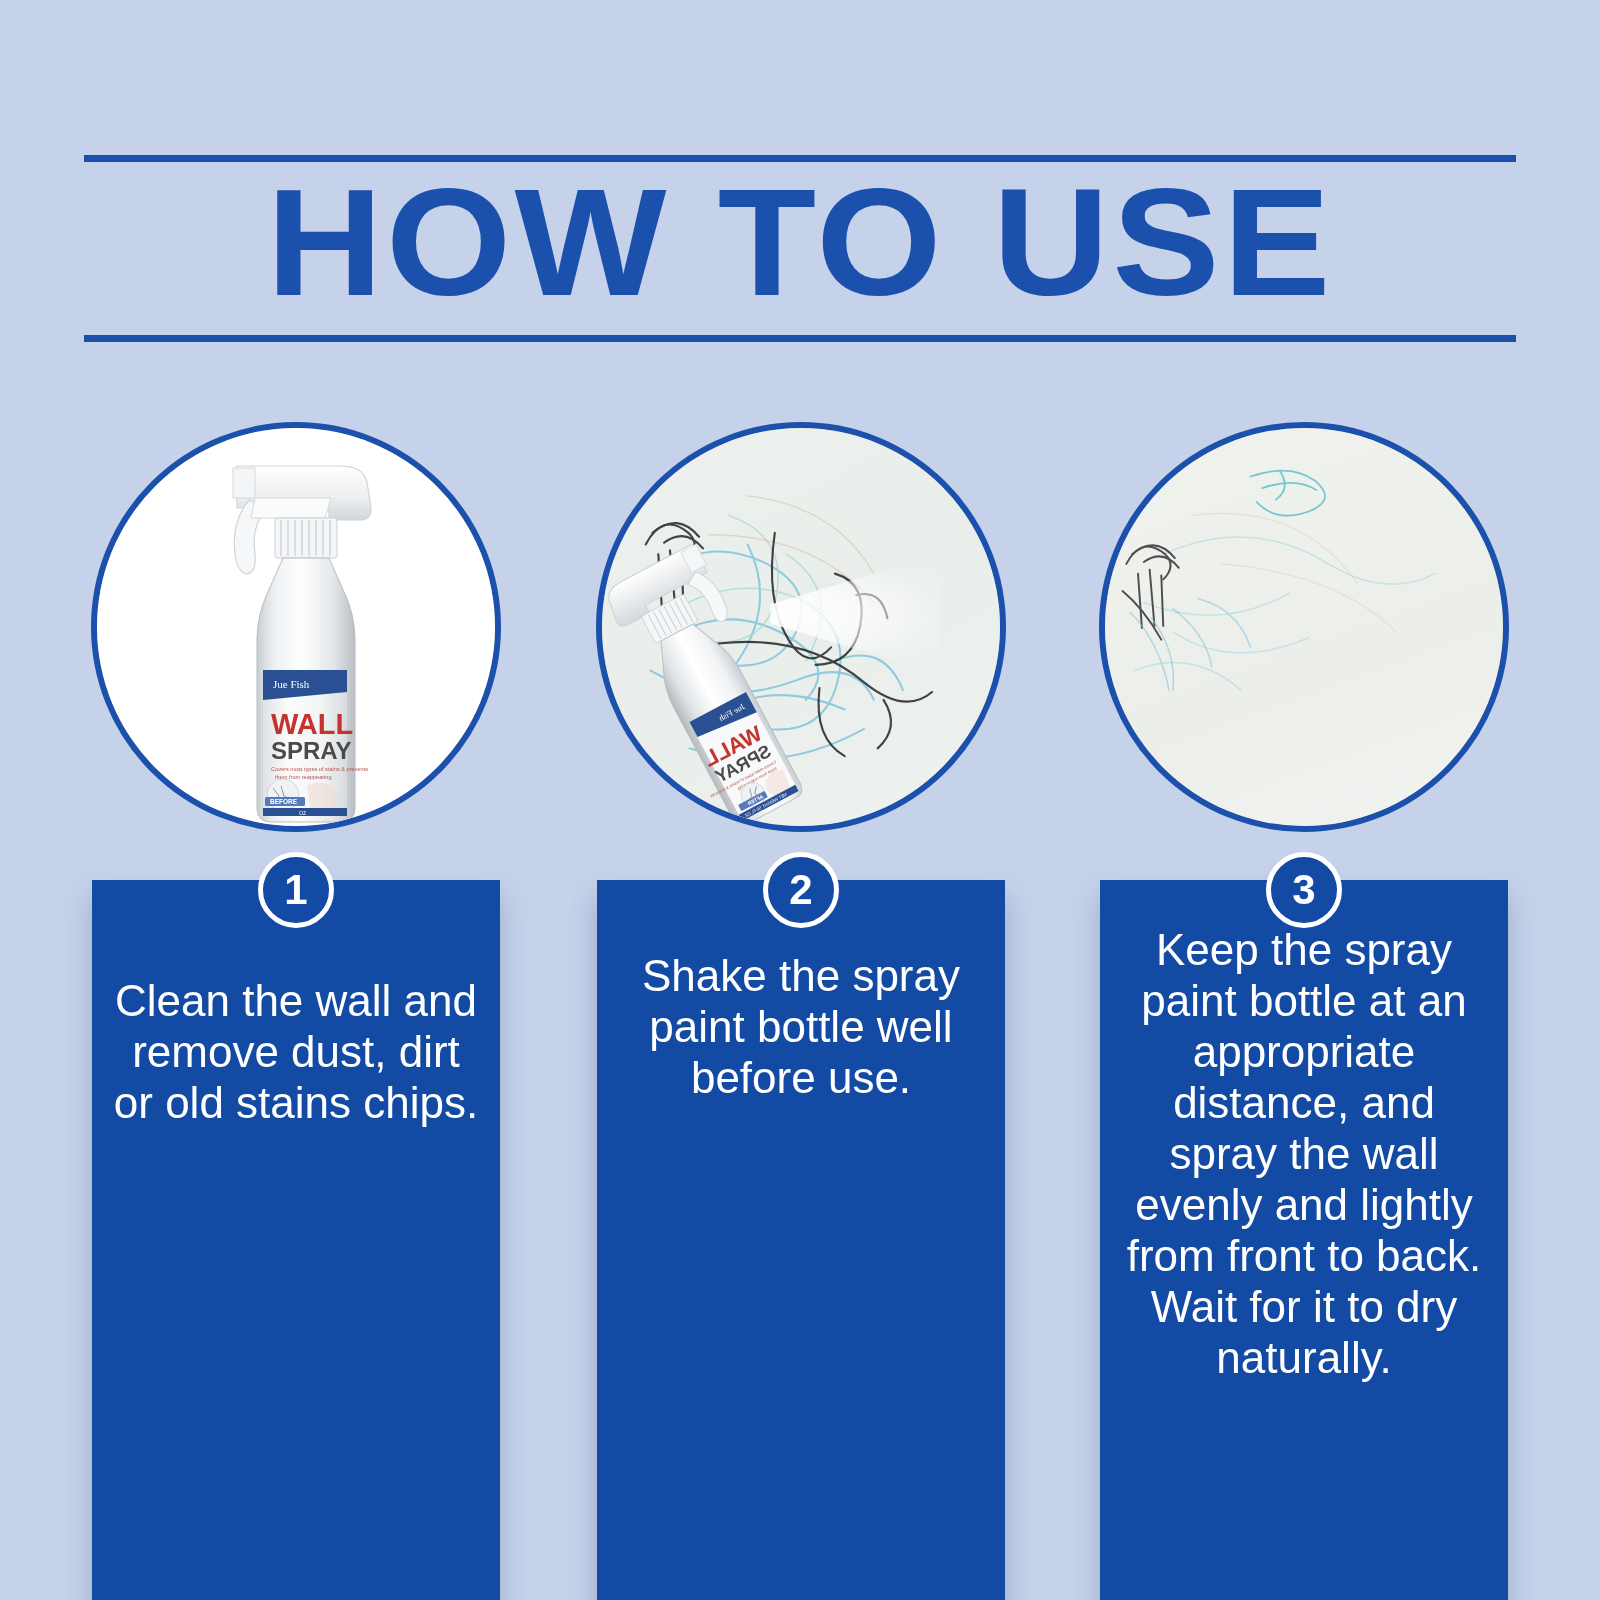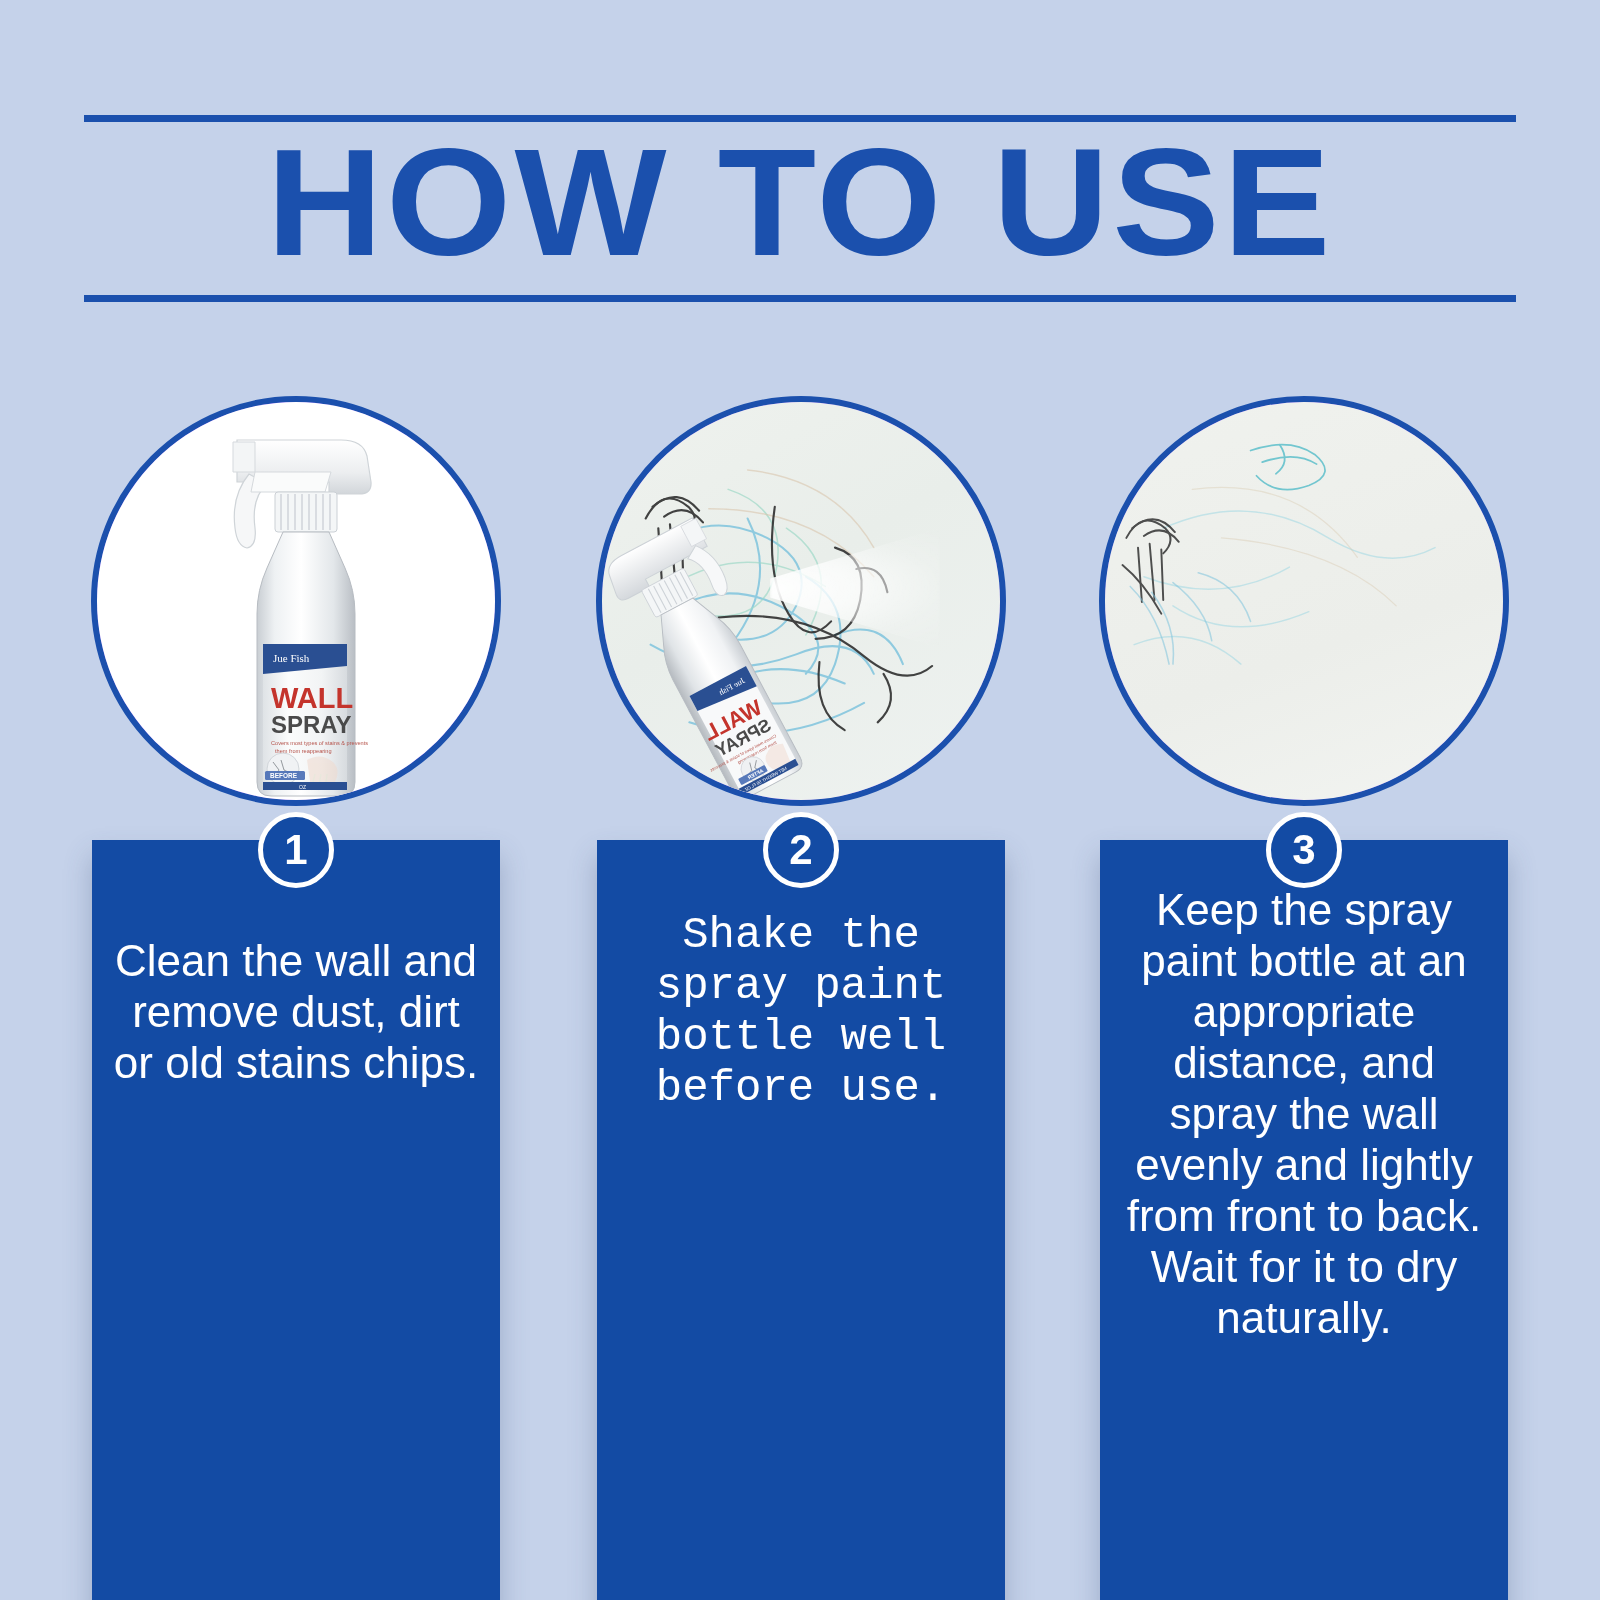--- a/index.html
+++ b/index.html
@@ -2,46 +2,46 @@
 <html><head>
 <meta charset="utf-8">
 <style>
   html,body{margin:0;padding:0;}
   body{
     width:1600px;height:1600px;
     background:#c5d2ea;
     font-family:"Liberation Sans",sans-serif;
     overflow:hidden;position:relative;
   }
-  .stage{position:absolute;inset:0;}
+  .stage{position:absolute;inset:0;margin-top:40px;}
 
   
   .rule{position:absolute;left:84px;width:1432px;height:7px;background:#1b50ad;}
   .rule.top{top:115px;}
   .rule.bot{top:295px;}
   .title{
     position:absolute;left:0;top:126px;width:1600px;
     text-align:center;color:#1b50ad;
     font-size:152px;font-weight:bold;line-height:1;
     letter-spacing:3px;
     transform:scaleX(1.06);
   }
 
   
   .col{position:absolute;top:380px;width:408px;}
   .col.c1{left:92px;}
   .col.c2{left:597px;}
   .col.c3{left:1100px;}
 
   .circle{
-    position:absolute;left:50%;top:16px;
+    position:absolute;left:50%;top:2px;
     width:410px;height:410px;margin-left:-205px;
     border-radius:50%;
     border:6px solid #1b50ad;
-    background:#8b5cf6;
+    background:#a3a3a3;
     overflow:hidden;
     box-sizing:border-box;
     z-index:3;
   }
   .panel{
     position:absolute;left:0;top:460px;
     width:408px;
     background:#134ba4;
     box-shadow:0 16px 26px rgba(60,80,120,.30);
     z-index:2;
@@ -60,21 +60,21 @@
     color:#fff;font-size:42px;font-weight:bold;line-height:1;
     z-index:5;
   }
   .caption{
     position:absolute;left:50%;margin-left:-185px;width:370px;
     text-align:center;color:#fff;
     font-size:44px;line-height:1.16;
     z-index:4;font-weight:normal;
   }
   .cap1{top:555px;}
-  .cap2{top:530px;font-family:Liberation Mono, monospace;}
+  .cap2{top:530px;}
   .cap3{top:504px;}
 
   
   .wall{position:absolute;inset:0;background:#eef1ec;}
   .wall.clean{background:#fff;}
   .wall.dirty{background:linear-gradient(150deg,#eff2ee 0%,#e9eeea 45%,#eef2f0 100%);}
   .wall.semi{background:linear-gradient(160deg,#f0f2ee 0%,#eceeea 60%,#f2f4f1 100%);}
 
   .scrib{position:absolute;inset:0;}
   .scrib svg{width:100%;height:100%;display:block;}

